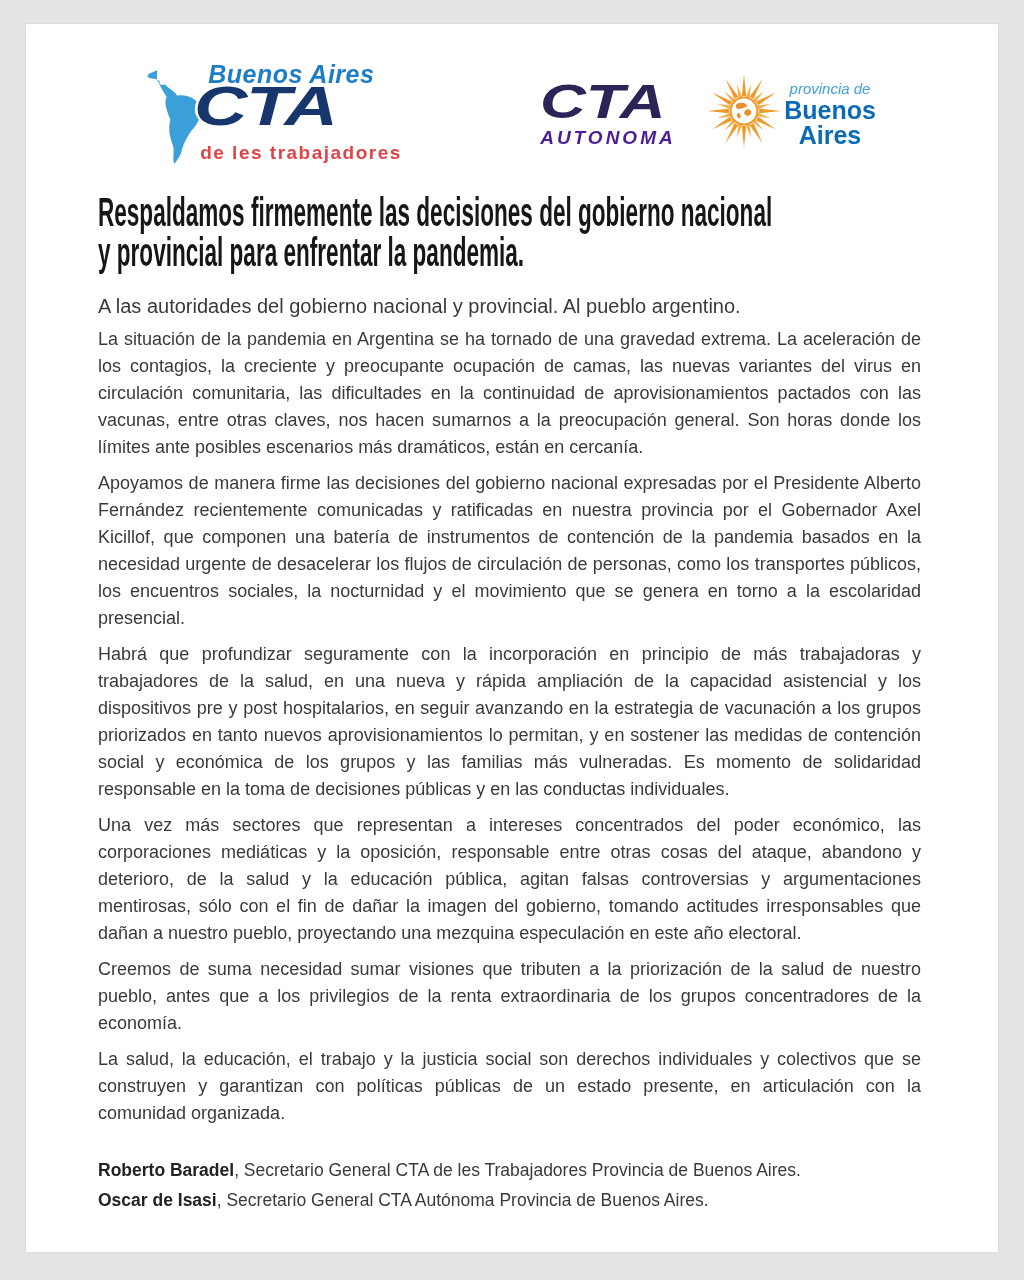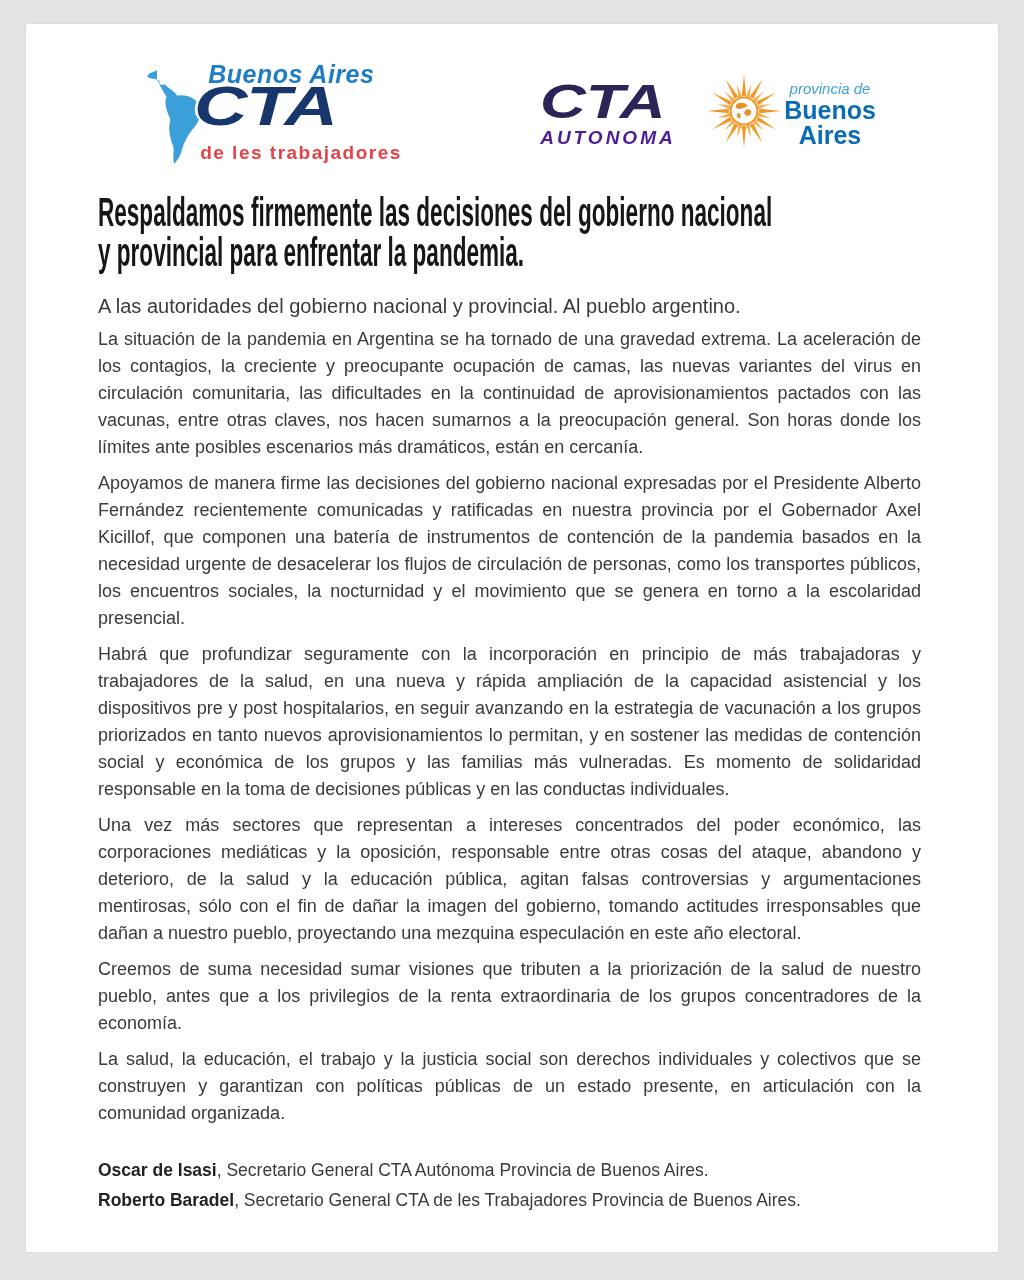--- a/index.html
+++ b/index.html
@@ -246,17 +246,17 @@
   <p class="salutation">A las autoridades del gobierno nacional y provincial. Al pueblo argentino.</p>
 
   <p class="para">La situación de la pandemia en Argentina se ha tornado de una gravedad extrema. La aceleración de los contagios, la creciente y preocupante ocupación de camas, las nuevas variantes del virus en circulación comunitaria, las dificultades en la continuidad de aprovisionamientos pactados con las vacunas, entre otras claves, nos hacen sumarnos a la preocupación general. Son horas donde los límites ante posibles escenarios más dramáticos, están en cercanía.</p>
   <p class="para">Apoyamos de manera firme las decisiones del gobierno nacional expresadas por el Presidente Alberto Fernández recientemente comunicadas y ratificadas en nuestra provincia por el Gobernador Axel Kicillof, que componen una batería de instrumentos de contención de la pandemia basados en la necesidad urgente de desacelerar los flujos de circulación de personas, como los transportes públicos, los encuentros sociales, la nocturnidad y el movimiento que se genera en torno a la escolaridad presencial.</p>
   <p class="para">Habrá que profundizar seguramente con la incorporación en principio de más trabajadoras y trabajadores de la salud, en una nueva y rápida ampliación de la capacidad asistencial y los dispositivos pre y post hospitalarios, en seguir avanzando en la estrategia de vacunación a los grupos priorizados en tanto nuevos aprovisionamientos lo permitan, y en sostener las medidas de contención social y económica de los grupos y las familias más vulneradas. Es momento de solidaridad responsable en la toma de decisiones públicas y en las conductas individuales.</p>
   <p class="para">Una vez más sectores que representan a intereses concentrados del poder económico, las corporaciones mediáticas y la oposición, responsable entre otras cosas del ataque, abandono y deterioro, de la salud y la educación pública, agitan falsas controversias y argumentaciones mentirosas, sólo con el fin de dañar la imagen del gobierno, tomando actitudes irresponsables que dañan a nuestro pueblo, proyectando una mezquina especulación en este año electoral.</p>
   <p class="para">Creemos de suma necesidad sumar visiones que tributen a la priorización de la salud de nuestro pueblo, antes que a los privilegios de la renta extraordinaria de los grupos concentradores de la economía.</p>
   <p class="para">La salud, la educación, el trabajo y la justicia social son derechos individuales y colectivos que se construyen y garantizan con políticas públicas de un estado presente, en articulación con la comunidad organizada.</p>
 
   <div class="signatures">
+    <p class="sig"><strong>Roberto Baradel</strong><span>, Secretario General CTA de les Trabajadores Provincia de Buenos Aires.</span></p>
     <p class="sig"><strong>Oscar de Isasi</strong><span>, Secretario General CTA Autónoma Provincia de Buenos Aires.</span></p>
-    <p class="sig"><strong>Roberto Baradel</strong><span>, Secretario General CTA de les Trabajadores Provincia de Buenos Aires.</span></p>
   </div>
 
 </div>
 
 </body></html>

